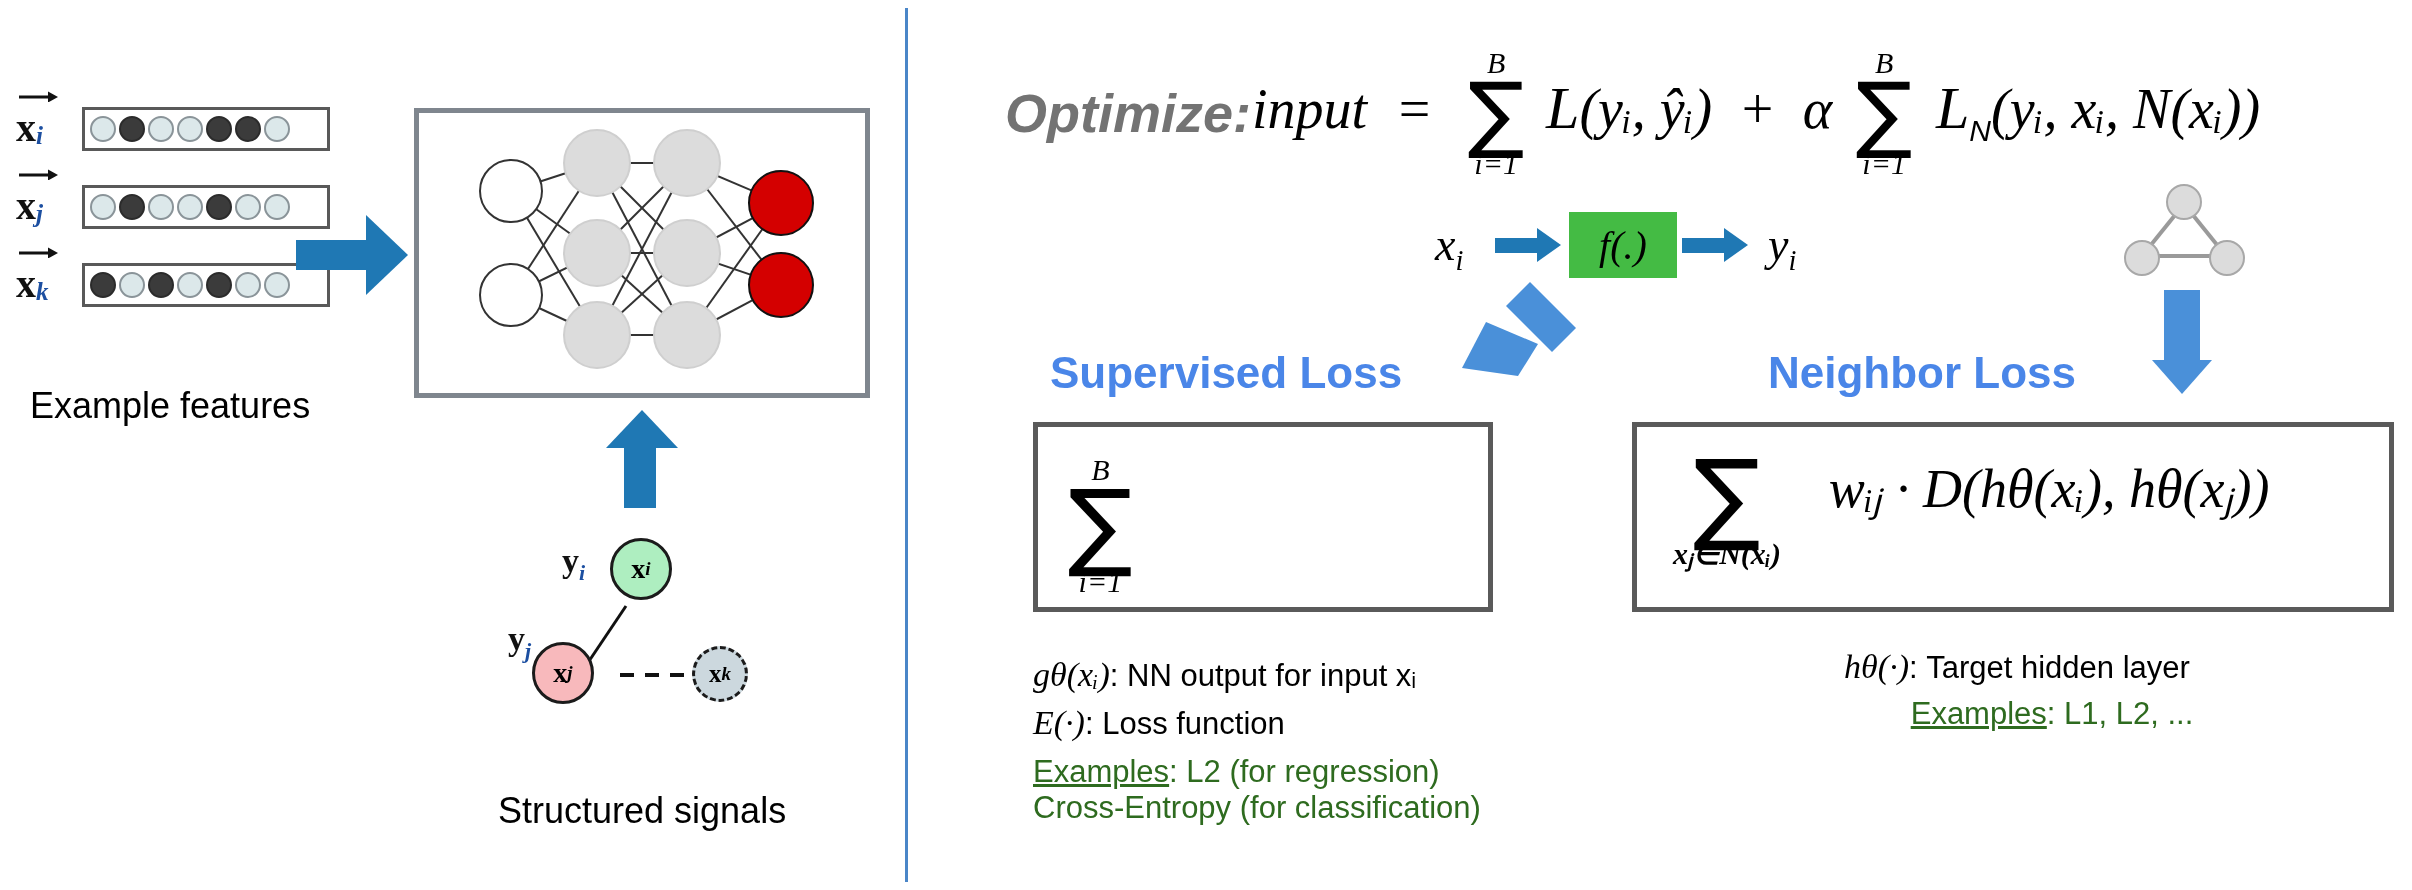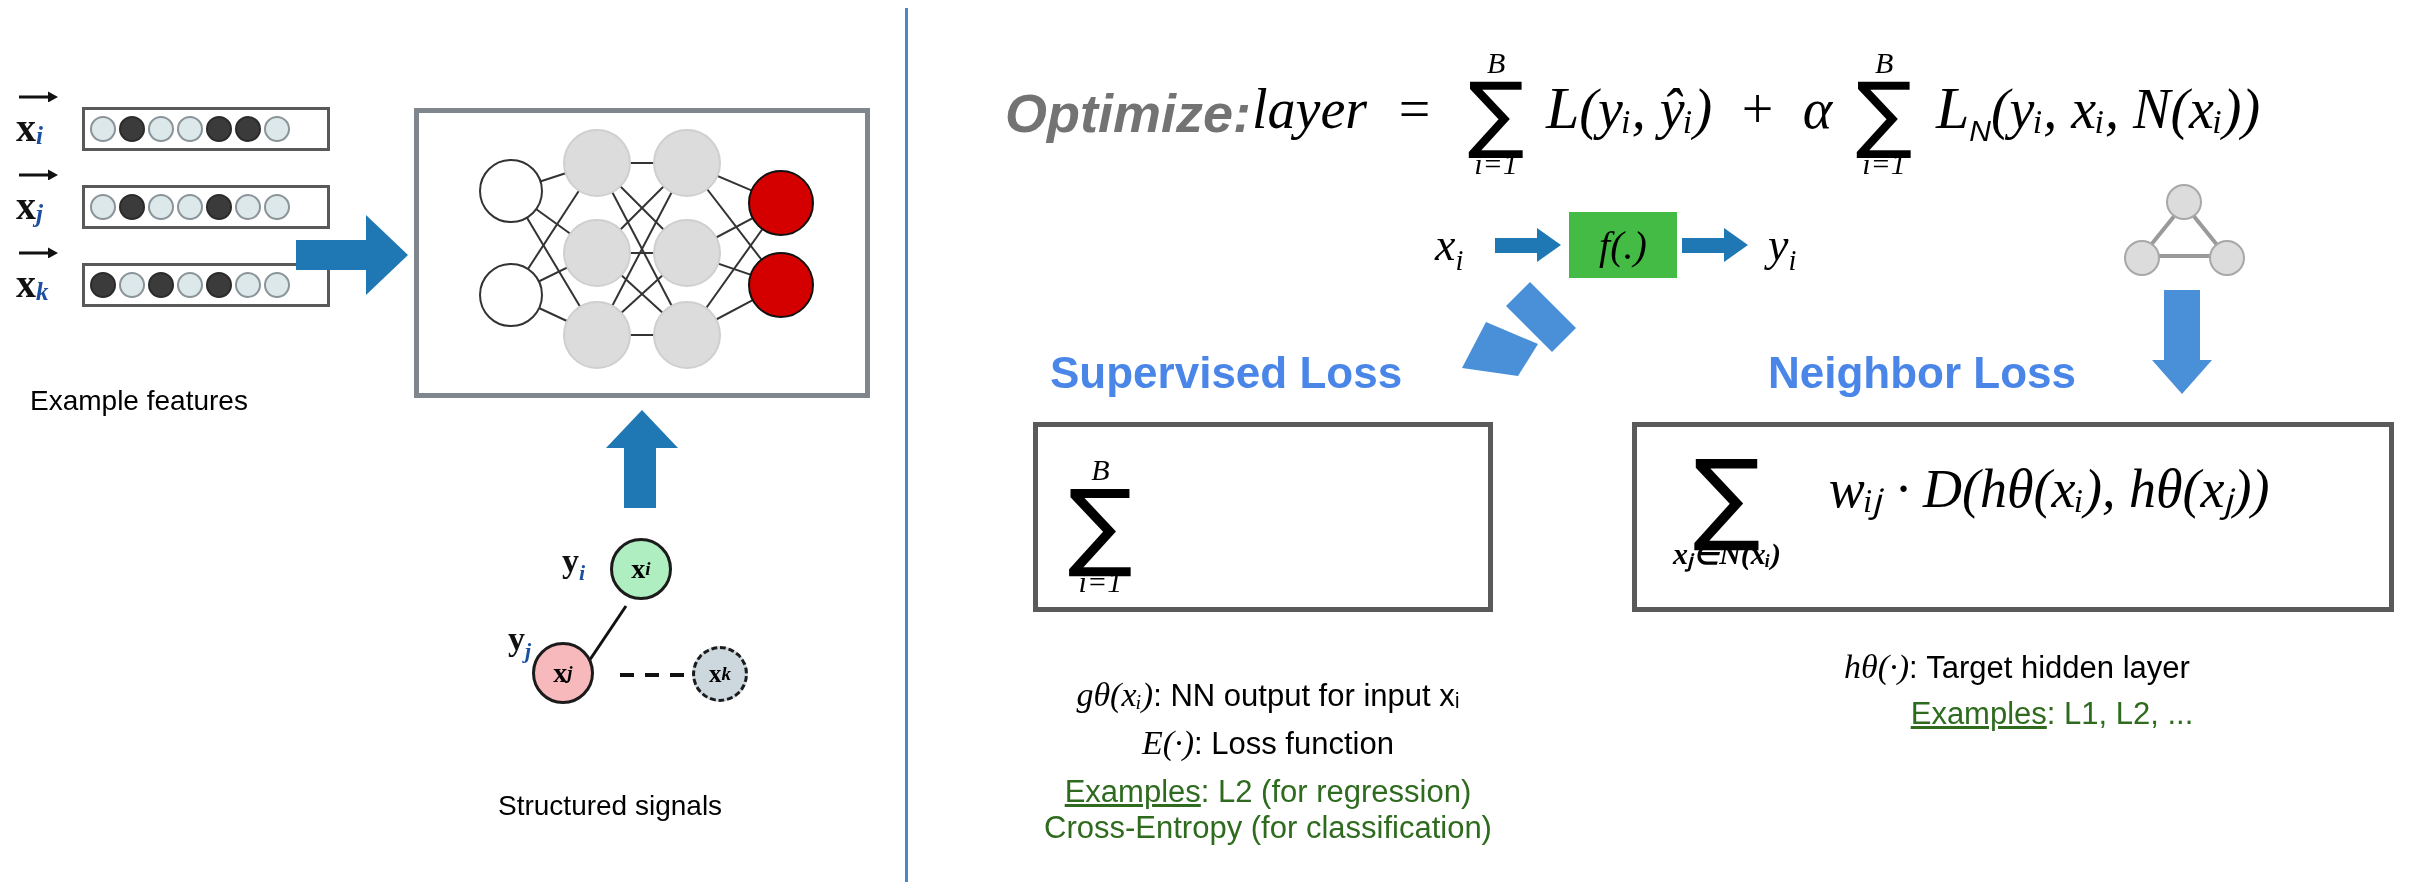--- a/index.html
+++ b/index.html
@@ -24,21 +24,21 @@
   .vec-label .sub{font-size:25px;color:#1c4fa1;}
   .vec-box{
     border:3px solid #595959;background:#fff;
     display:flex;align-items:center;gap:3px;
     padding:4px 5px;box-sizing:border-box;
   }
   .dot{width:26px;height:26px;border-radius:50%;border:2px solid #8a9499;box-sizing:border-box;}
   .dot.light{background:#dce8ea;}
   .dot.dark{background:#3b3b3b;border-color:#2b2b2b;}
 
-  .caption{font-size:28px;color:#000;font-family:"Liberation Sans",sans-serif;}
+  .caption{font-size:36px;color:#000;font-family:"Liberation Sans",sans-serif;}
   .arrow-shaft{background:#1f78b4;}
   .arrow-head-r{
     width:0;height:0;border-top:40px solid transparent;border-bottom:40px solid transparent;
     border-left:42px solid #1f78b4;
   }
   .arrow-head-u{
     width:0;height:0;border-left:36px solid transparent;border-right:36px solid transparent;
     border-bottom:38px solid #1f78b4;
   }
   .arrow-head-d{
@@ -249,21 +249,21 @@
     <span>x</span>
       <span class="sub">k</span>
   </div>
 </div>
 
 <div class="abs caption" style="left:498px;top:790px;">Structured signals</div>
 
 <div class="abs" id="optimize-word">Optimize:</div>
 
 <div class="abs" style="left:1252px;top:48px;font-size:56px;">
-  <span class="math">layer</span>
+  <span class="math">input</span>
   <span class="mathup" style="margin:0 16px;">=</span>
 
   <span class="sigma" style="margin:0 6px;">
     <span class="lim" style="font-size:30px;">B</span>
     <span class="big" style="font-size:84px;">∑</span>
     <span class="lim" style="font-size:30px;">i=1</span>
   </span>
 
   <span class="cal" style="font-size:60px;">L</span><span class="math">(yᵢ, ŷᵢ)</span>
 
@@ -320,21 +320,21 @@
 <div class="abs formula-box" style="left:1033px;top:422px;width:460px;height:190px;">
   <div class="abs" style="left:30px;top:28px;font-size:50px;">
     <span class="sigma">
       <span class="lim" style="font-size:30px;">B</span>
       <span class="big" style="font-size:96px;">∑</span>
       <span class="lim" style="font-size:30px;">i=1</span>
     </span>
   </div>
 </div>
 
-<div class="abs" style="left:1033px;top:676px;width:470px;text-align:center;">
+<div class="abs" style="left:1033px;top:656px;width:470px;text-align:left;">
   <div class="legend-line" style="margin-bottom:10px;">
     <span class="math" style="font-size:34px;">gθ(xᵢ)</span><span>: NN output for input xᵢ</span>
   </div>
   <div class="legend-line" style="margin-bottom:12px;">
     <span class="math" style="font-size:34px;">E(·)</span><span>: Loss function</span>
   </div>
   <div class="legend-line legend-green">
     <span class="ul">Examples</span><span>: L2 (for regression)</span>
   </div>
   <div class="legend-line legend-green" style="">Cross-Entropy (for classification)</div>

